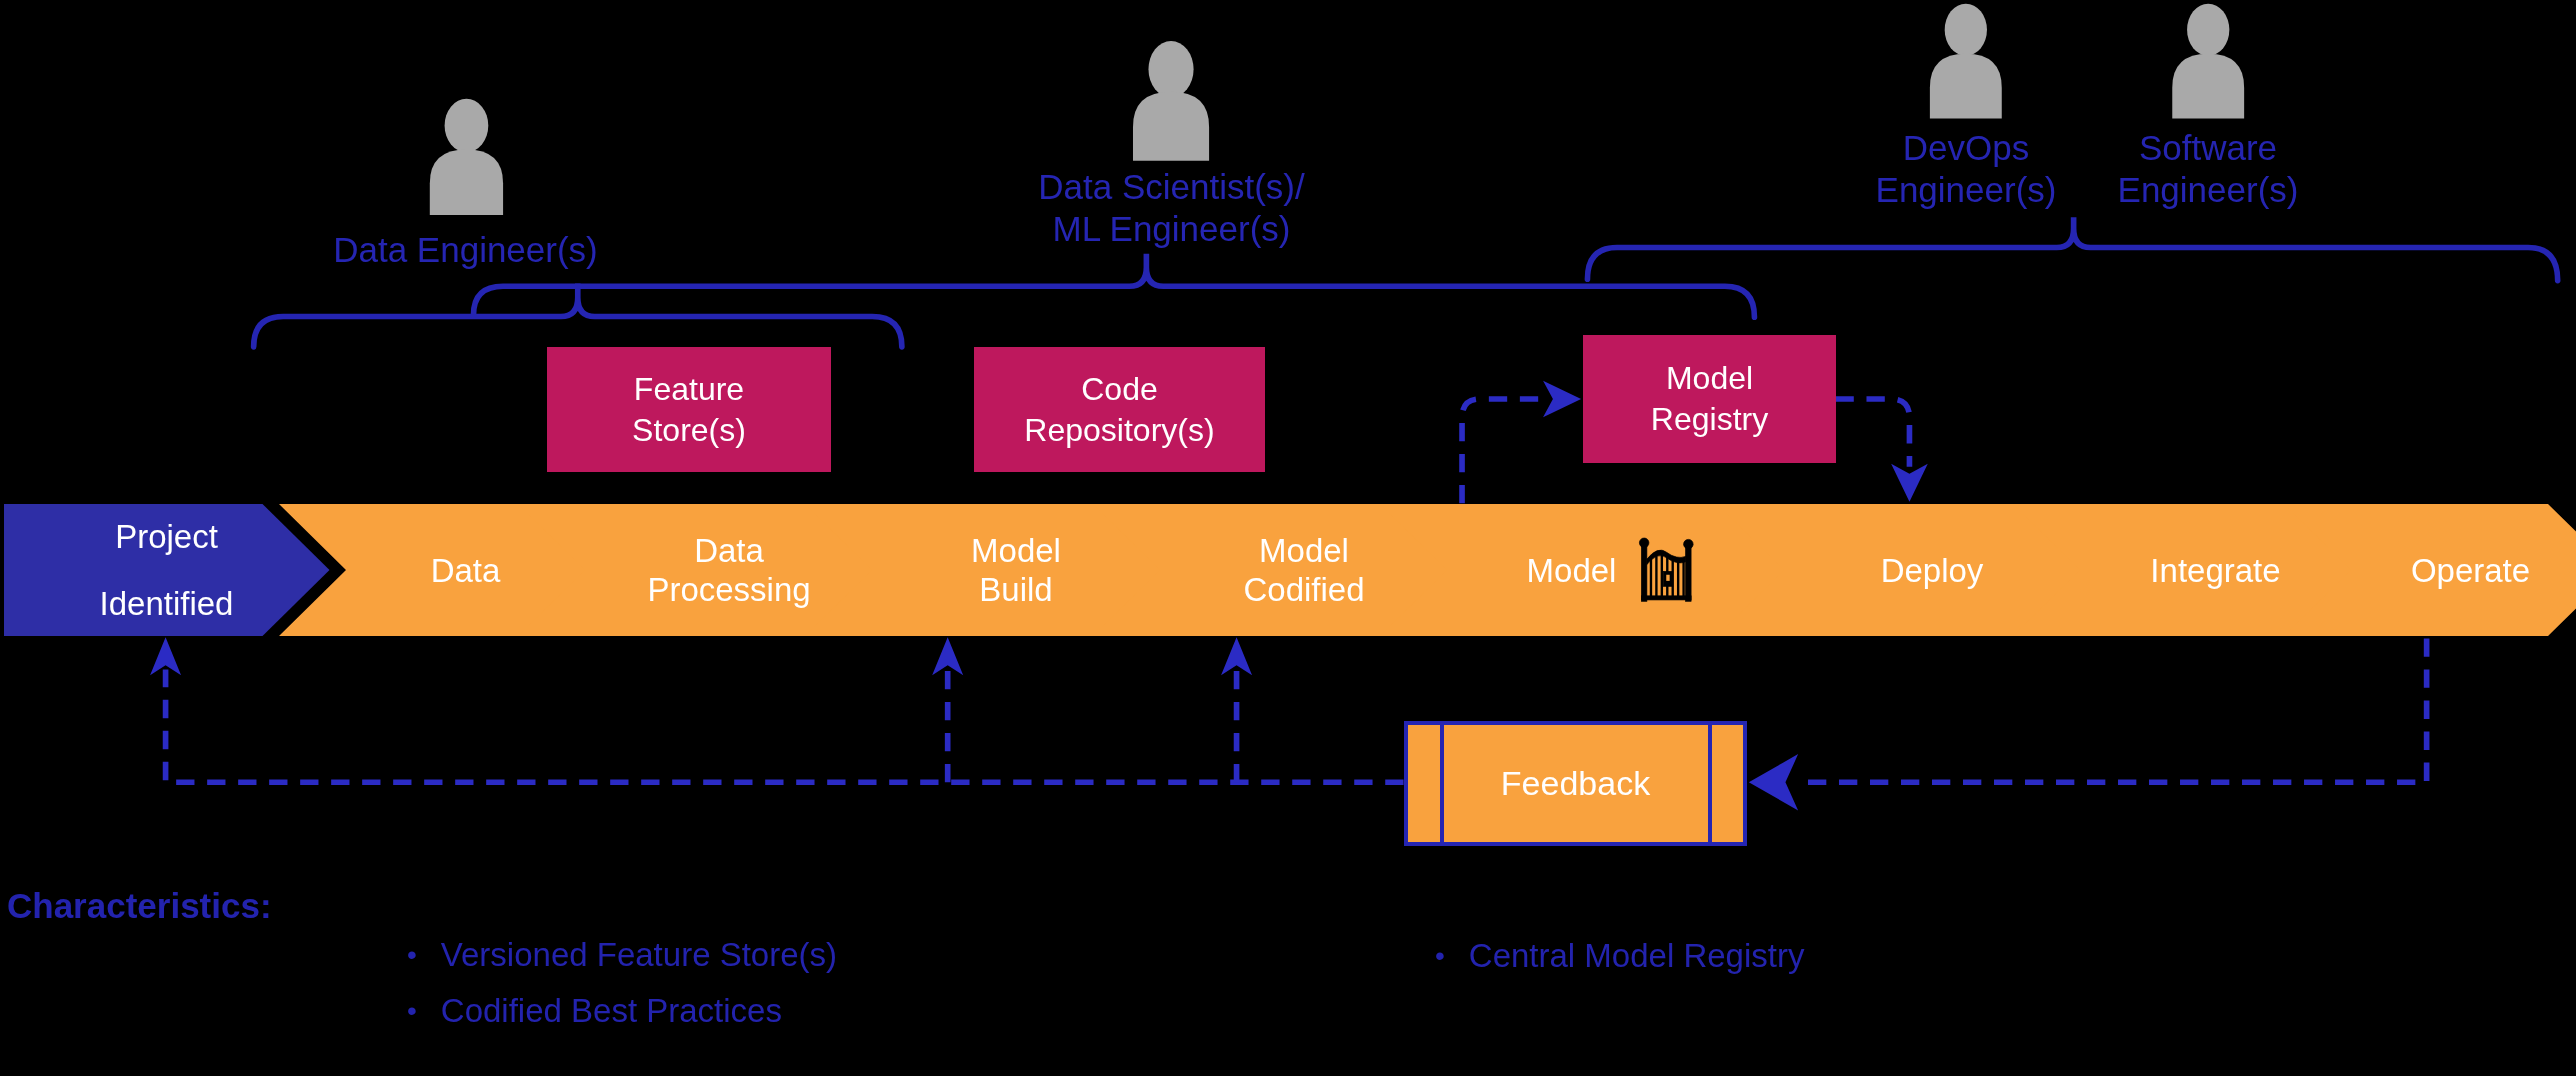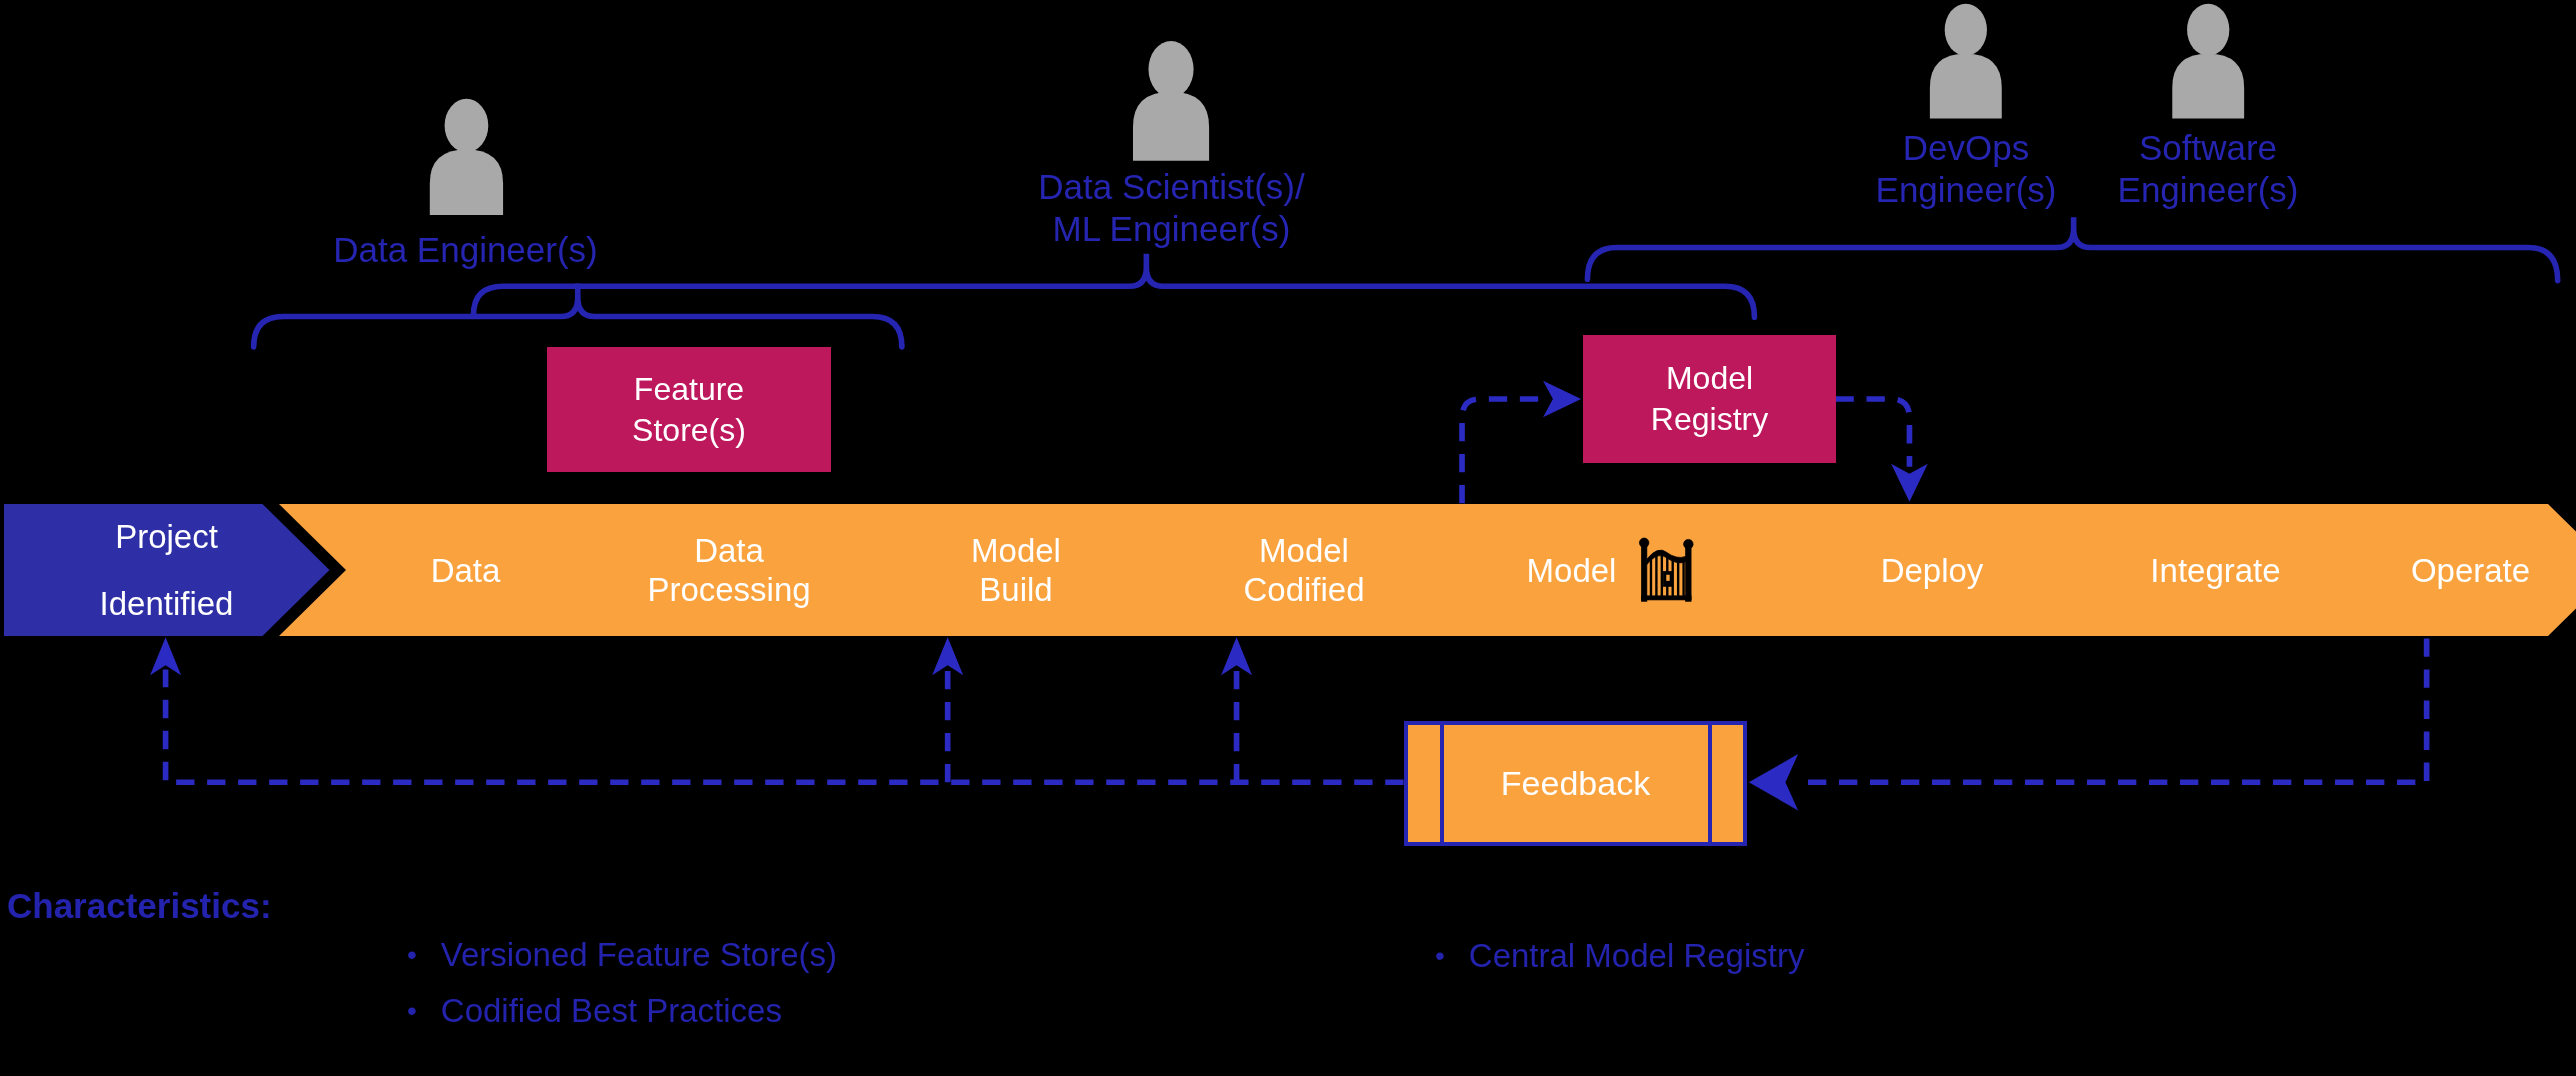--- a/index.html
+++ b/index.html
@@ -95,20 +95,24 @@
   </div>
   <div class="role-label" style="left:2032px;top:127px;width:352px;">
     <div>Software</div>
     <div>Engineer(s)</div>
   </div>
 
   <div class="box" style="left:547px;top:347px;width:284px;height:125px;">
     <div>Feature</div>
     <div>Store(s)</div>
   </div>
+  <div class="box" style="left:974px;top:347px;width:291px;height:125px;">
+    <div>Code</div>
+    <div>Repository(s)</div>
+  </div>
   <div class="box" style="left:1583px;top:335px;width:253px;height:128px;">
     <div>Model</div>
     <div>Registry</div>
   </div>
 
   <div class="stage" style="left:3.5px;width:326px;background:#2E2EA6;clip-path:polygon(0 0,calc(100% - 67px) 0,100% 50%,calc(100% - 67px) 100%,0 100%);gap:28px;">
     <div>Project</div>
     <div>Identified</div>
   </div>
   <div class="stage notched" style="left:279px;width:289px;background:#F9A23E;clip-path:polygon(0 0,calc(100% - 67px) 0,100% 50%,calc(100% - 67px) 100%,0 100%,67px 50%);">

